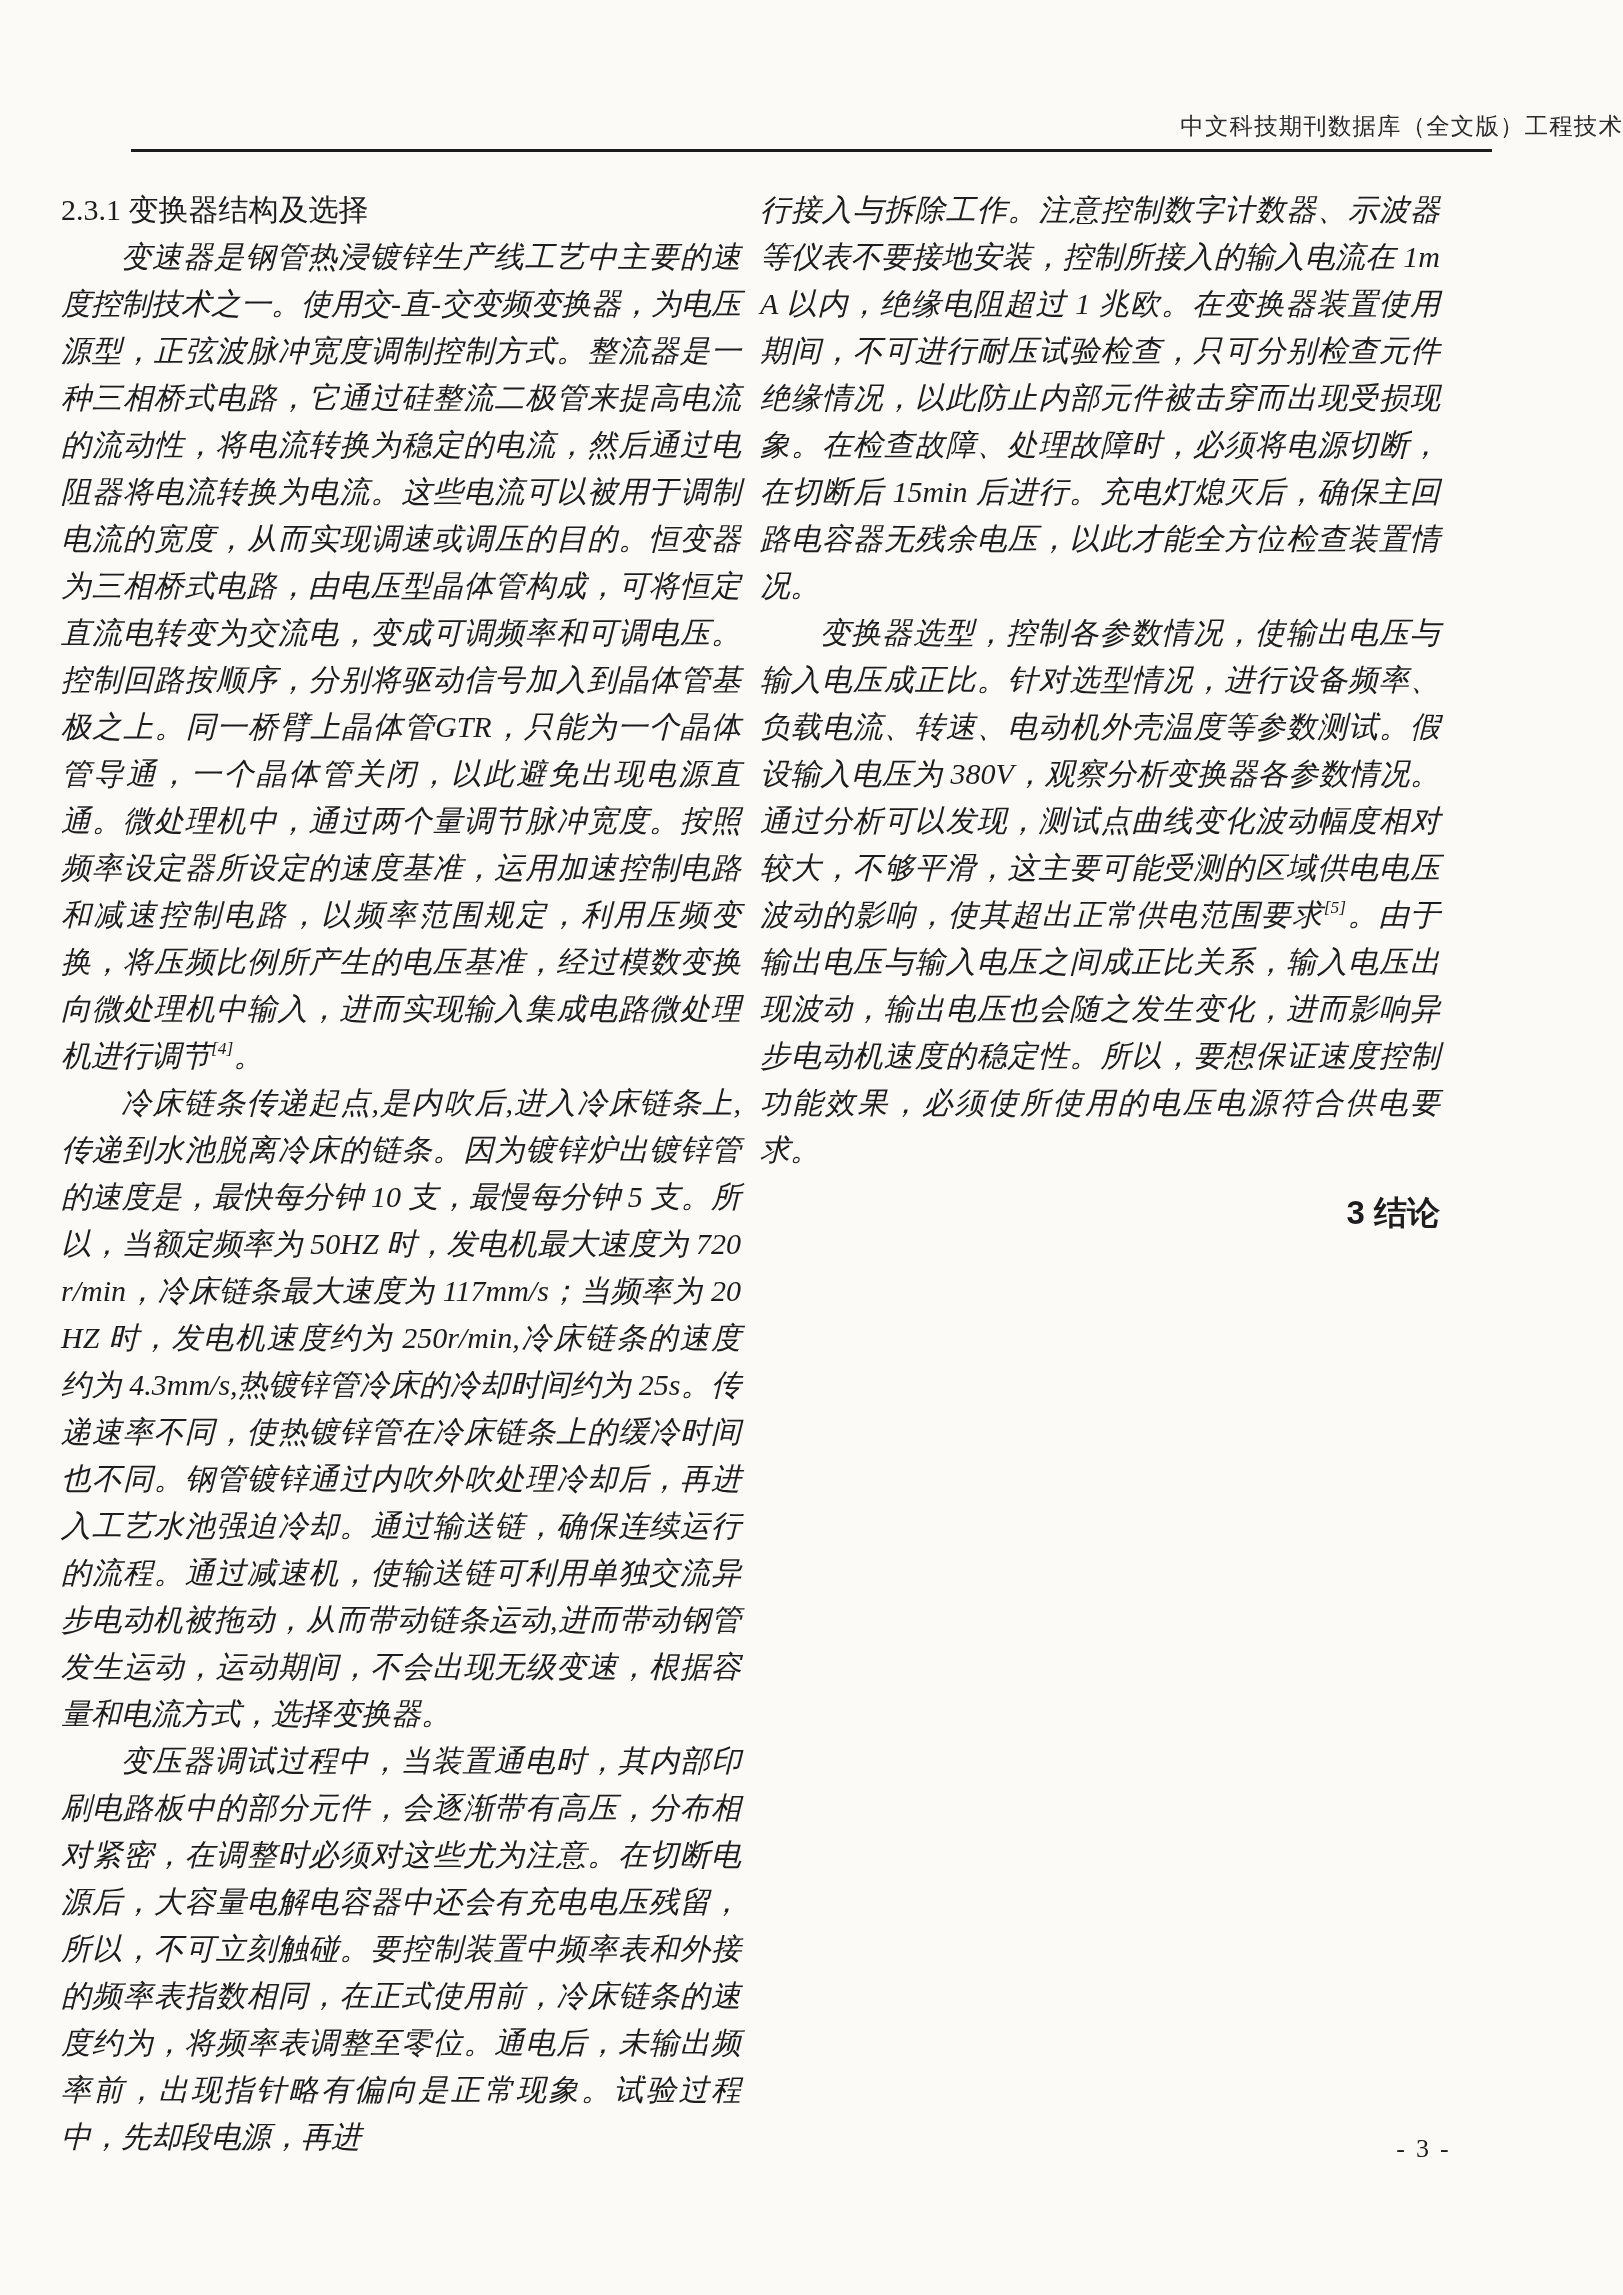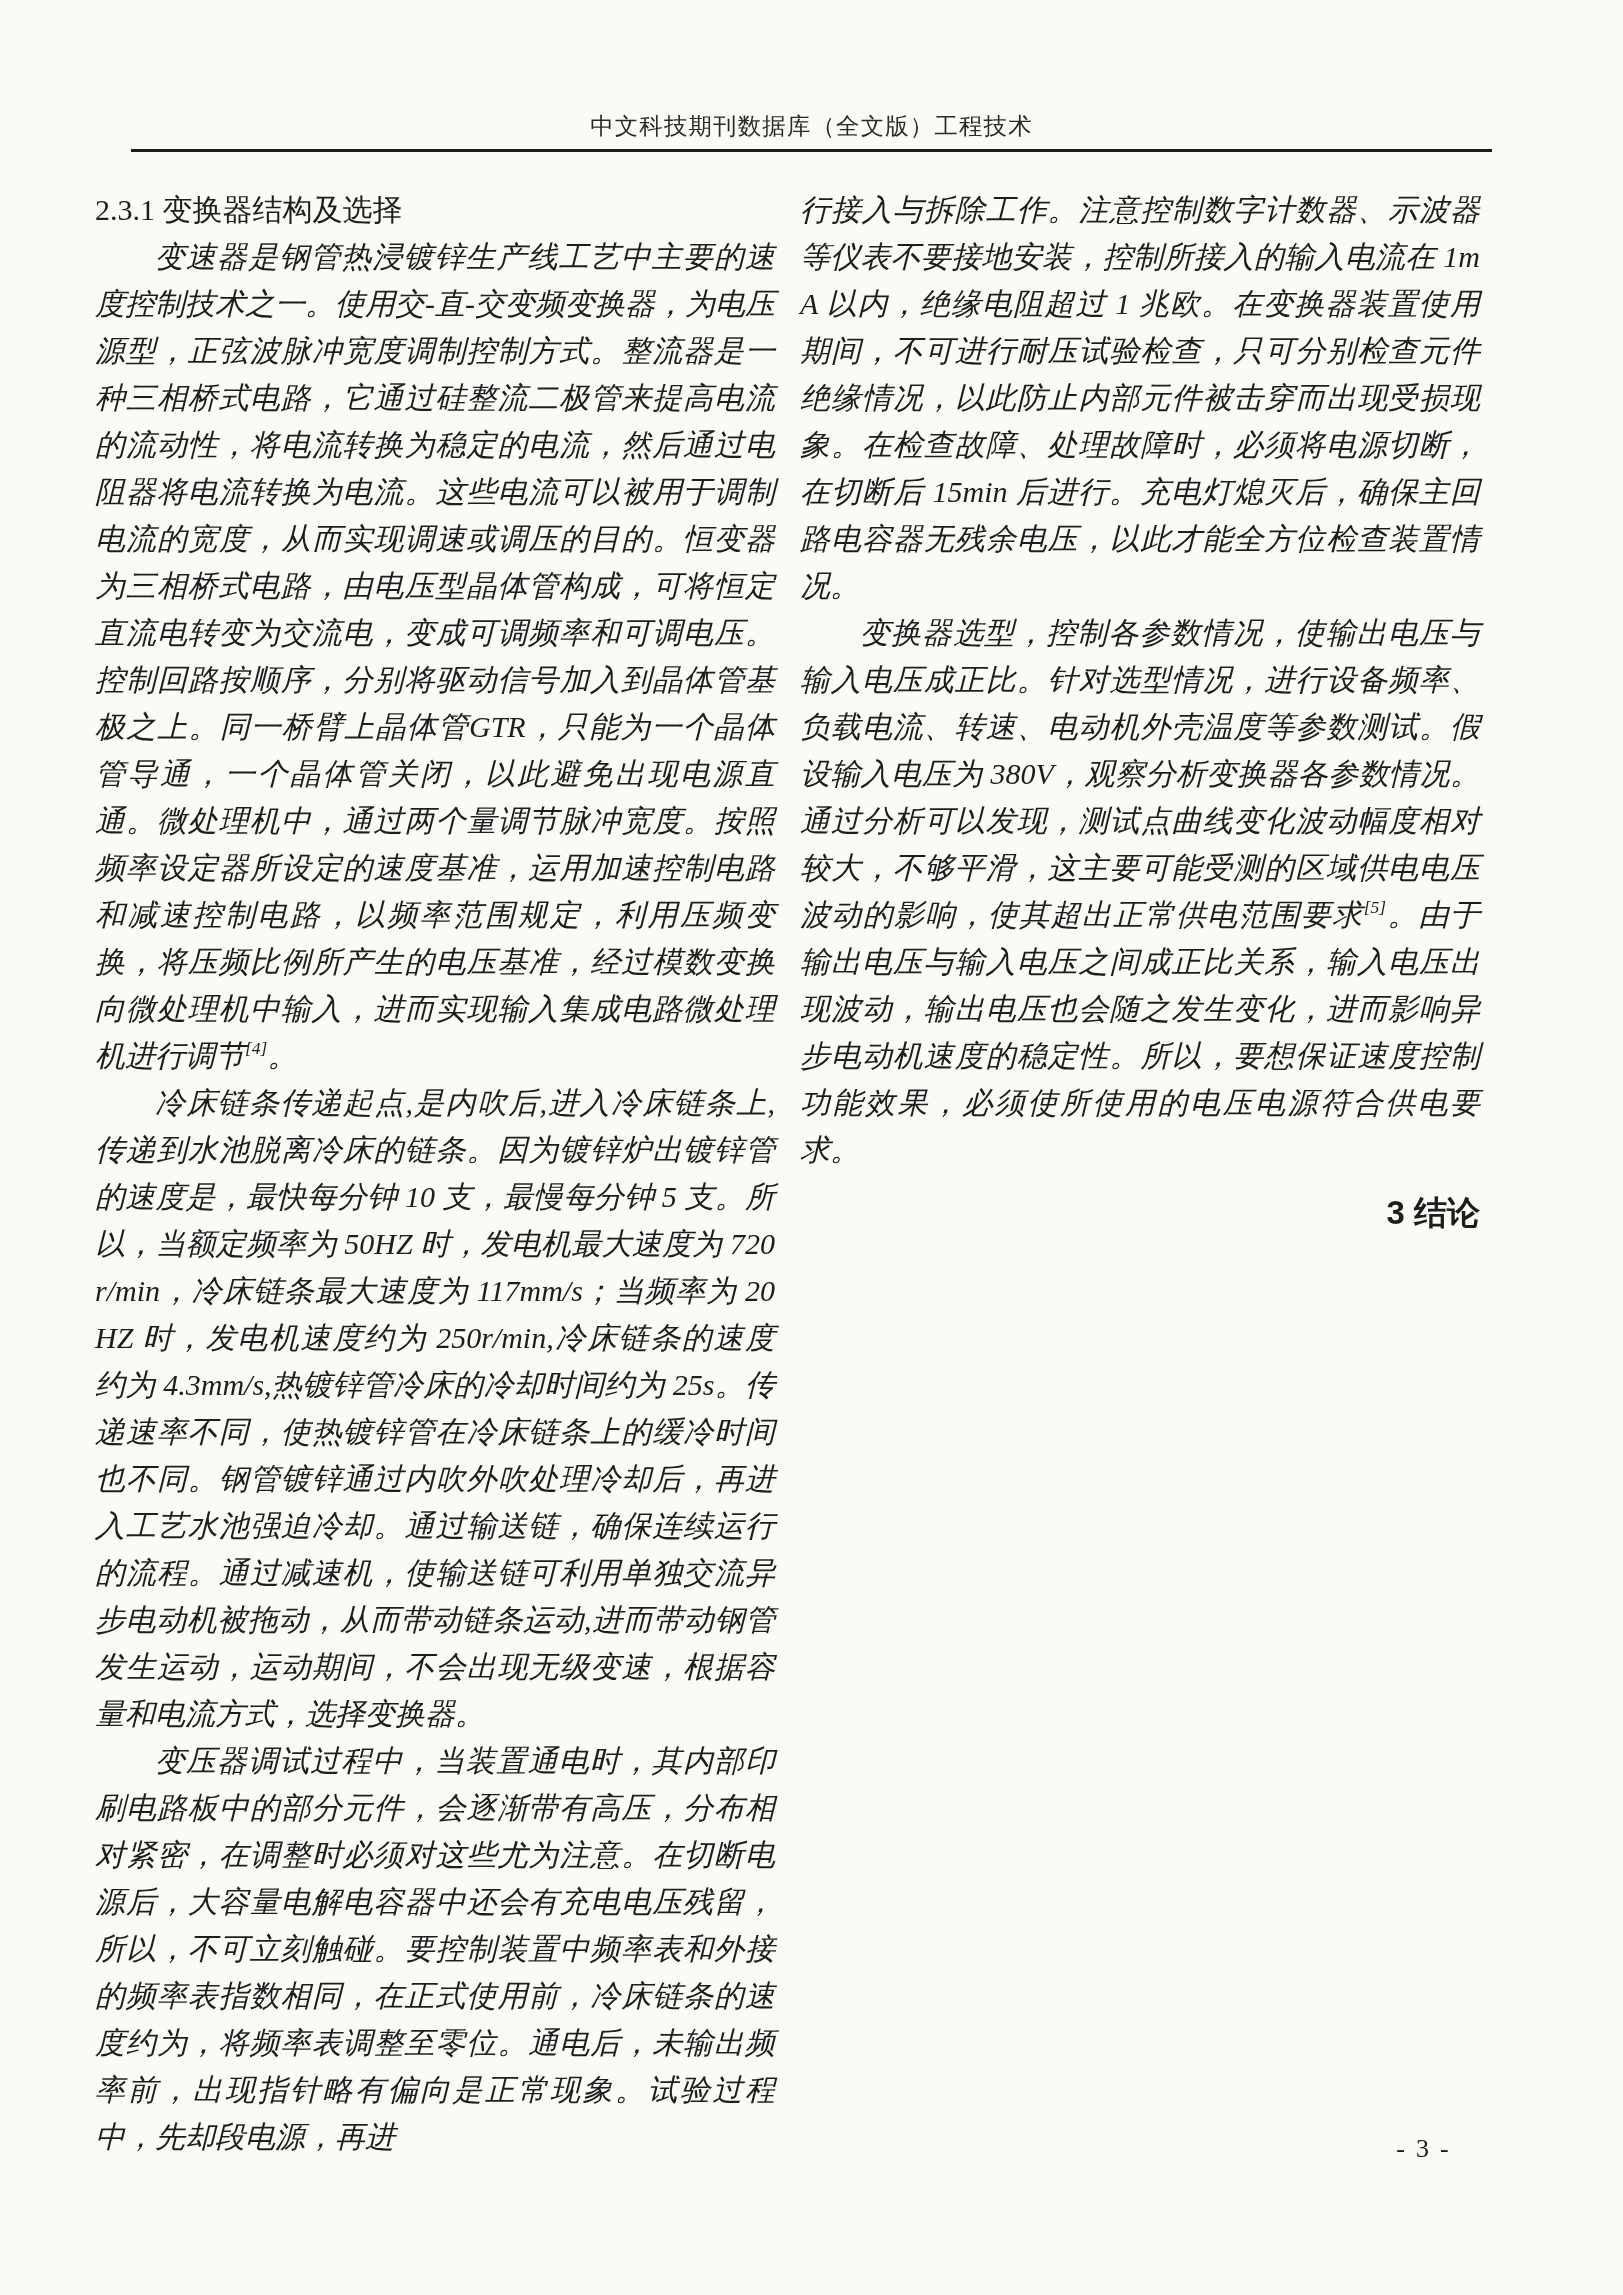--- a/index.html
+++ b/index.html
@@ -13,36 +13,36 @@
     height: 2295px;
     background: #fbfaf7;
     overflow: hidden;
     font-family: "Liberation Serif", "DejaVu Serif", serif;
     color: #1d1d1d;
   }
   .page-header {
     padding-top: 112px;
   }
   .header-title {
-    text-align: center;
+    text-align: right;
     font-size: 23.4px;
     line-height: 28px;
     letter-spacing: 1.2px;
     color: #2a2a2a;
   }
   .header-rule {
     margin: 9.3px auto 0 auto;
     width: 1361px;
     height: 2.9px;
     background: #1c1c1c;
   }
   .content {
     display: flex;
-    gap: 25px;
-    padding: 34px 0 0 95px;
+    gap: 19px;
+    padding: 34px 0 0 61px;
   }
   .col {
     width: 680px;
     font-size: 30px;
     line-height: 47px;
     text-align: justify;
     word-break: break-all;
   }
   .col p {
     margin: 0;

